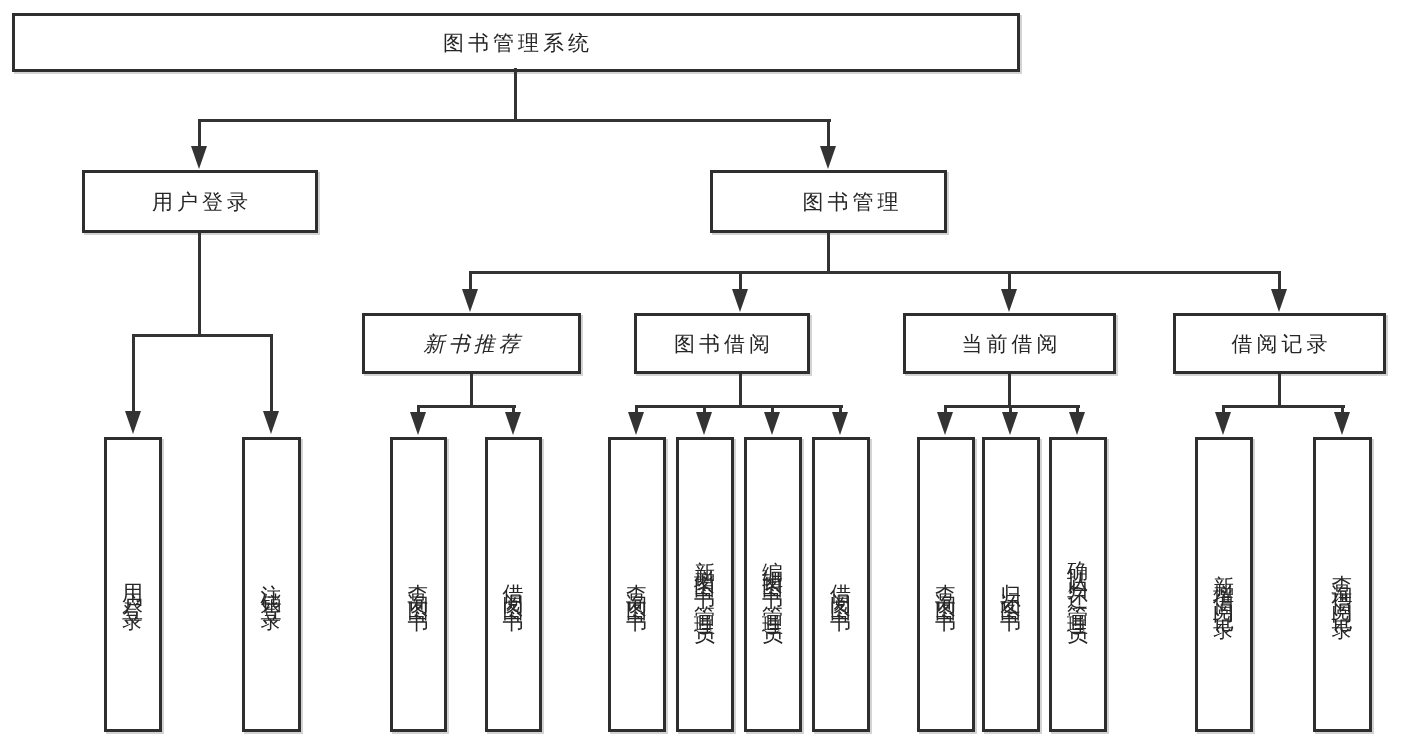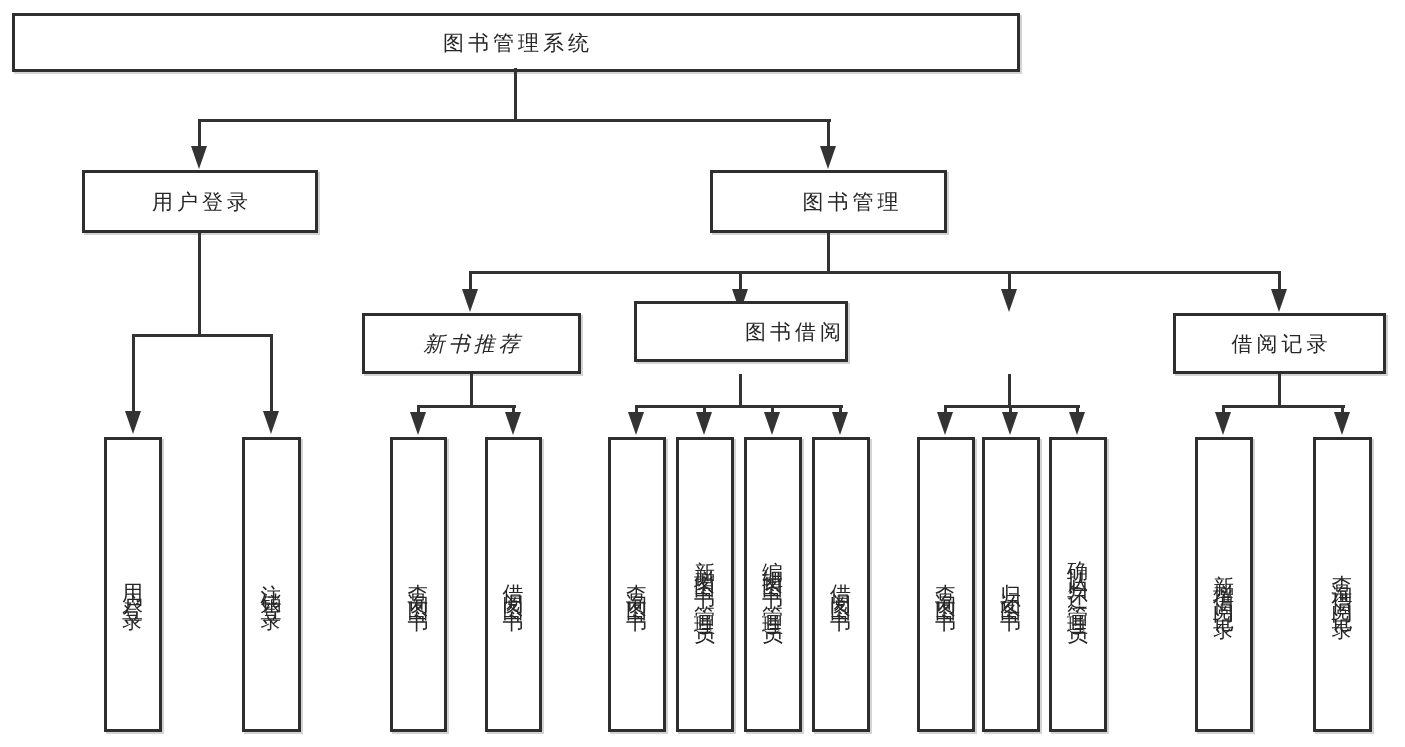--- a/index.html
+++ b/index.html
@@ -106,22 +106,25 @@
   <div class="vline" style="left:739px; top:271px; height:20px;"></div>
   <div class="arrow" style="left:732px; top:289px;"></div>
   <div class="vline" style="left:1008px; top:271px; height:20px;"></div>
   <div class="arrow" style="left:1001px; top:289px;"></div>
   <div class="vline" style="left:1278px; top:271px; height:20px;"></div>
   <div class="arrow" style="left:1271px; top:289px;"></div>
 
   <div class="node" style="left:362px; top:313px; width:219px; height:61px;font-style:italic;">
     <span>新书推荐</span>
   </div>
-  <div class="node" style="left:634px; top:301px; width:214px; height:61px;justify-content:flex-end;">
+  <div class="node" style="left:634px; top:313px; width:176px; height:61px;">
     <span>图书借阅</span>
+  </div>
+  <div class="node" style="left:903px; top:313px; width:213px; height:61px;">
+    <span>当前借阅</span>
   </div>
   <div class="node" style="left:1173px; top:313px; width:213px; height:61px;">
     <span>借阅记录</span>
   </div>
 
   <div class="vline" style="left:470px; top:374px; height:34px;"></div>
   <div class="hline" style="left:417px; top:405px; width:99px;"></div>
   <div class="vline" style="left:417px; top:405px; height:10px;"></div>
   <div class="arrow" style="left:410px; top:412px;"></div>
   <div class="vline" style="left:512px; top:405px; height:10px;"></div>

